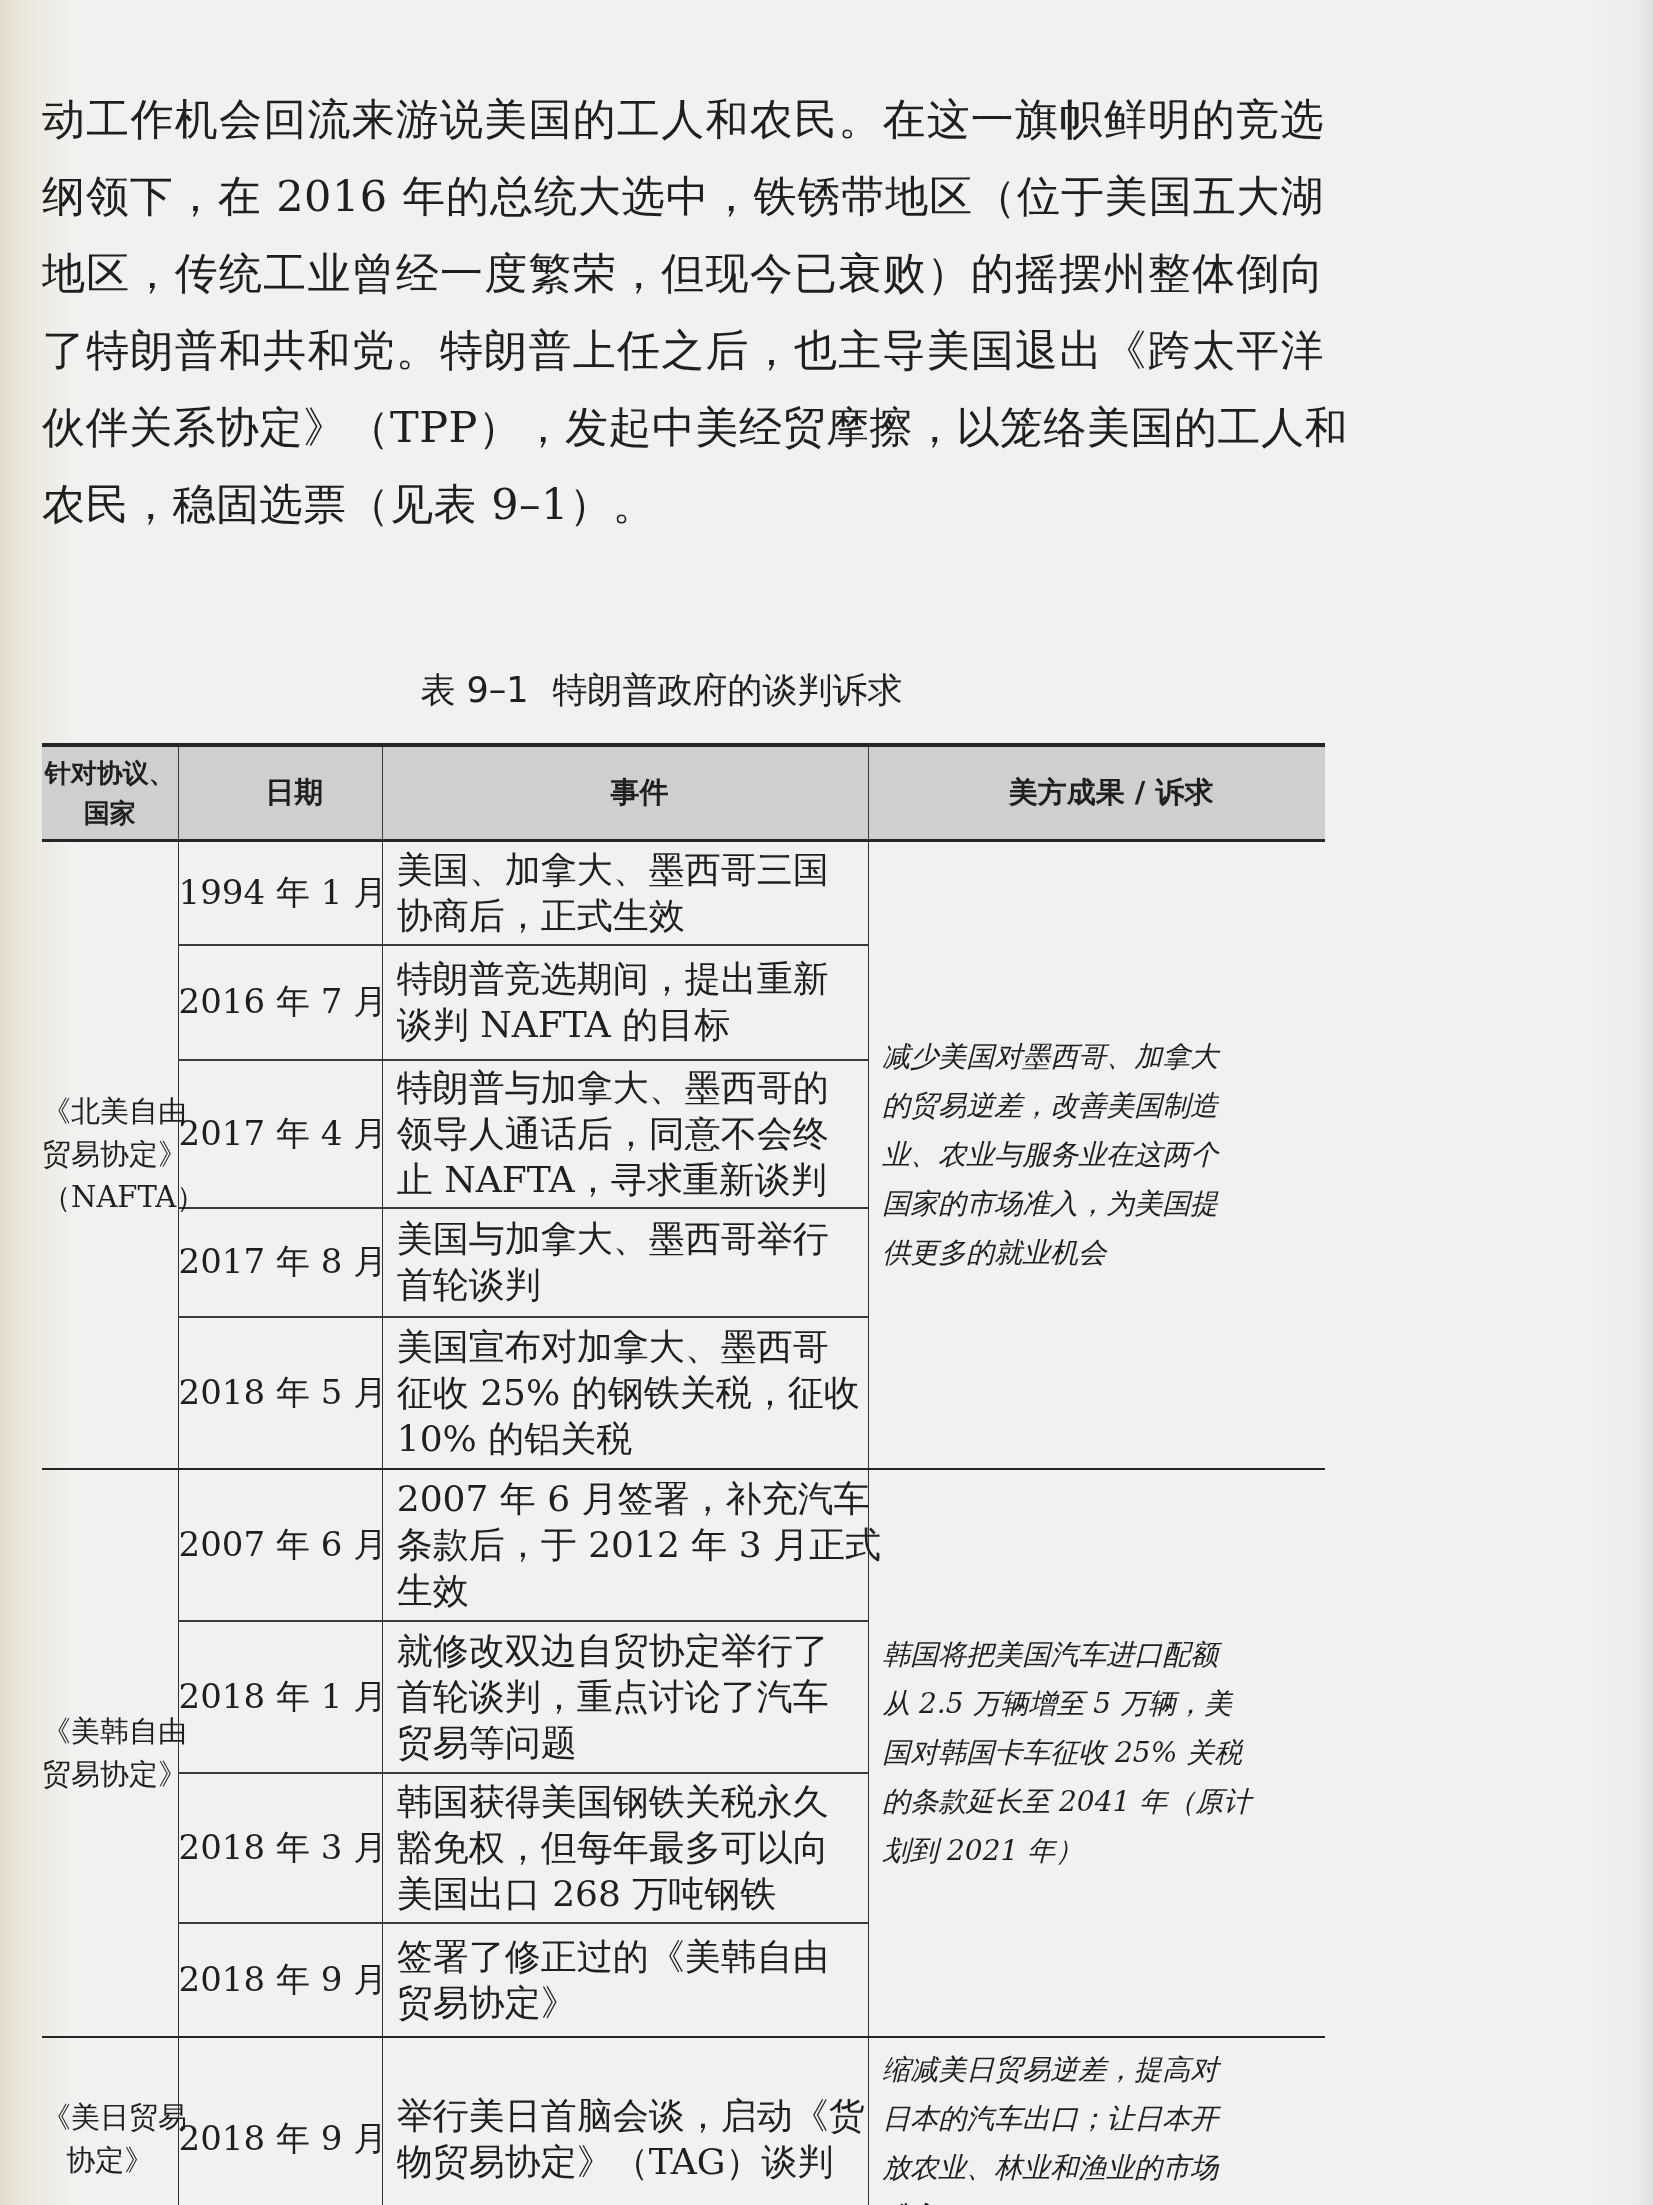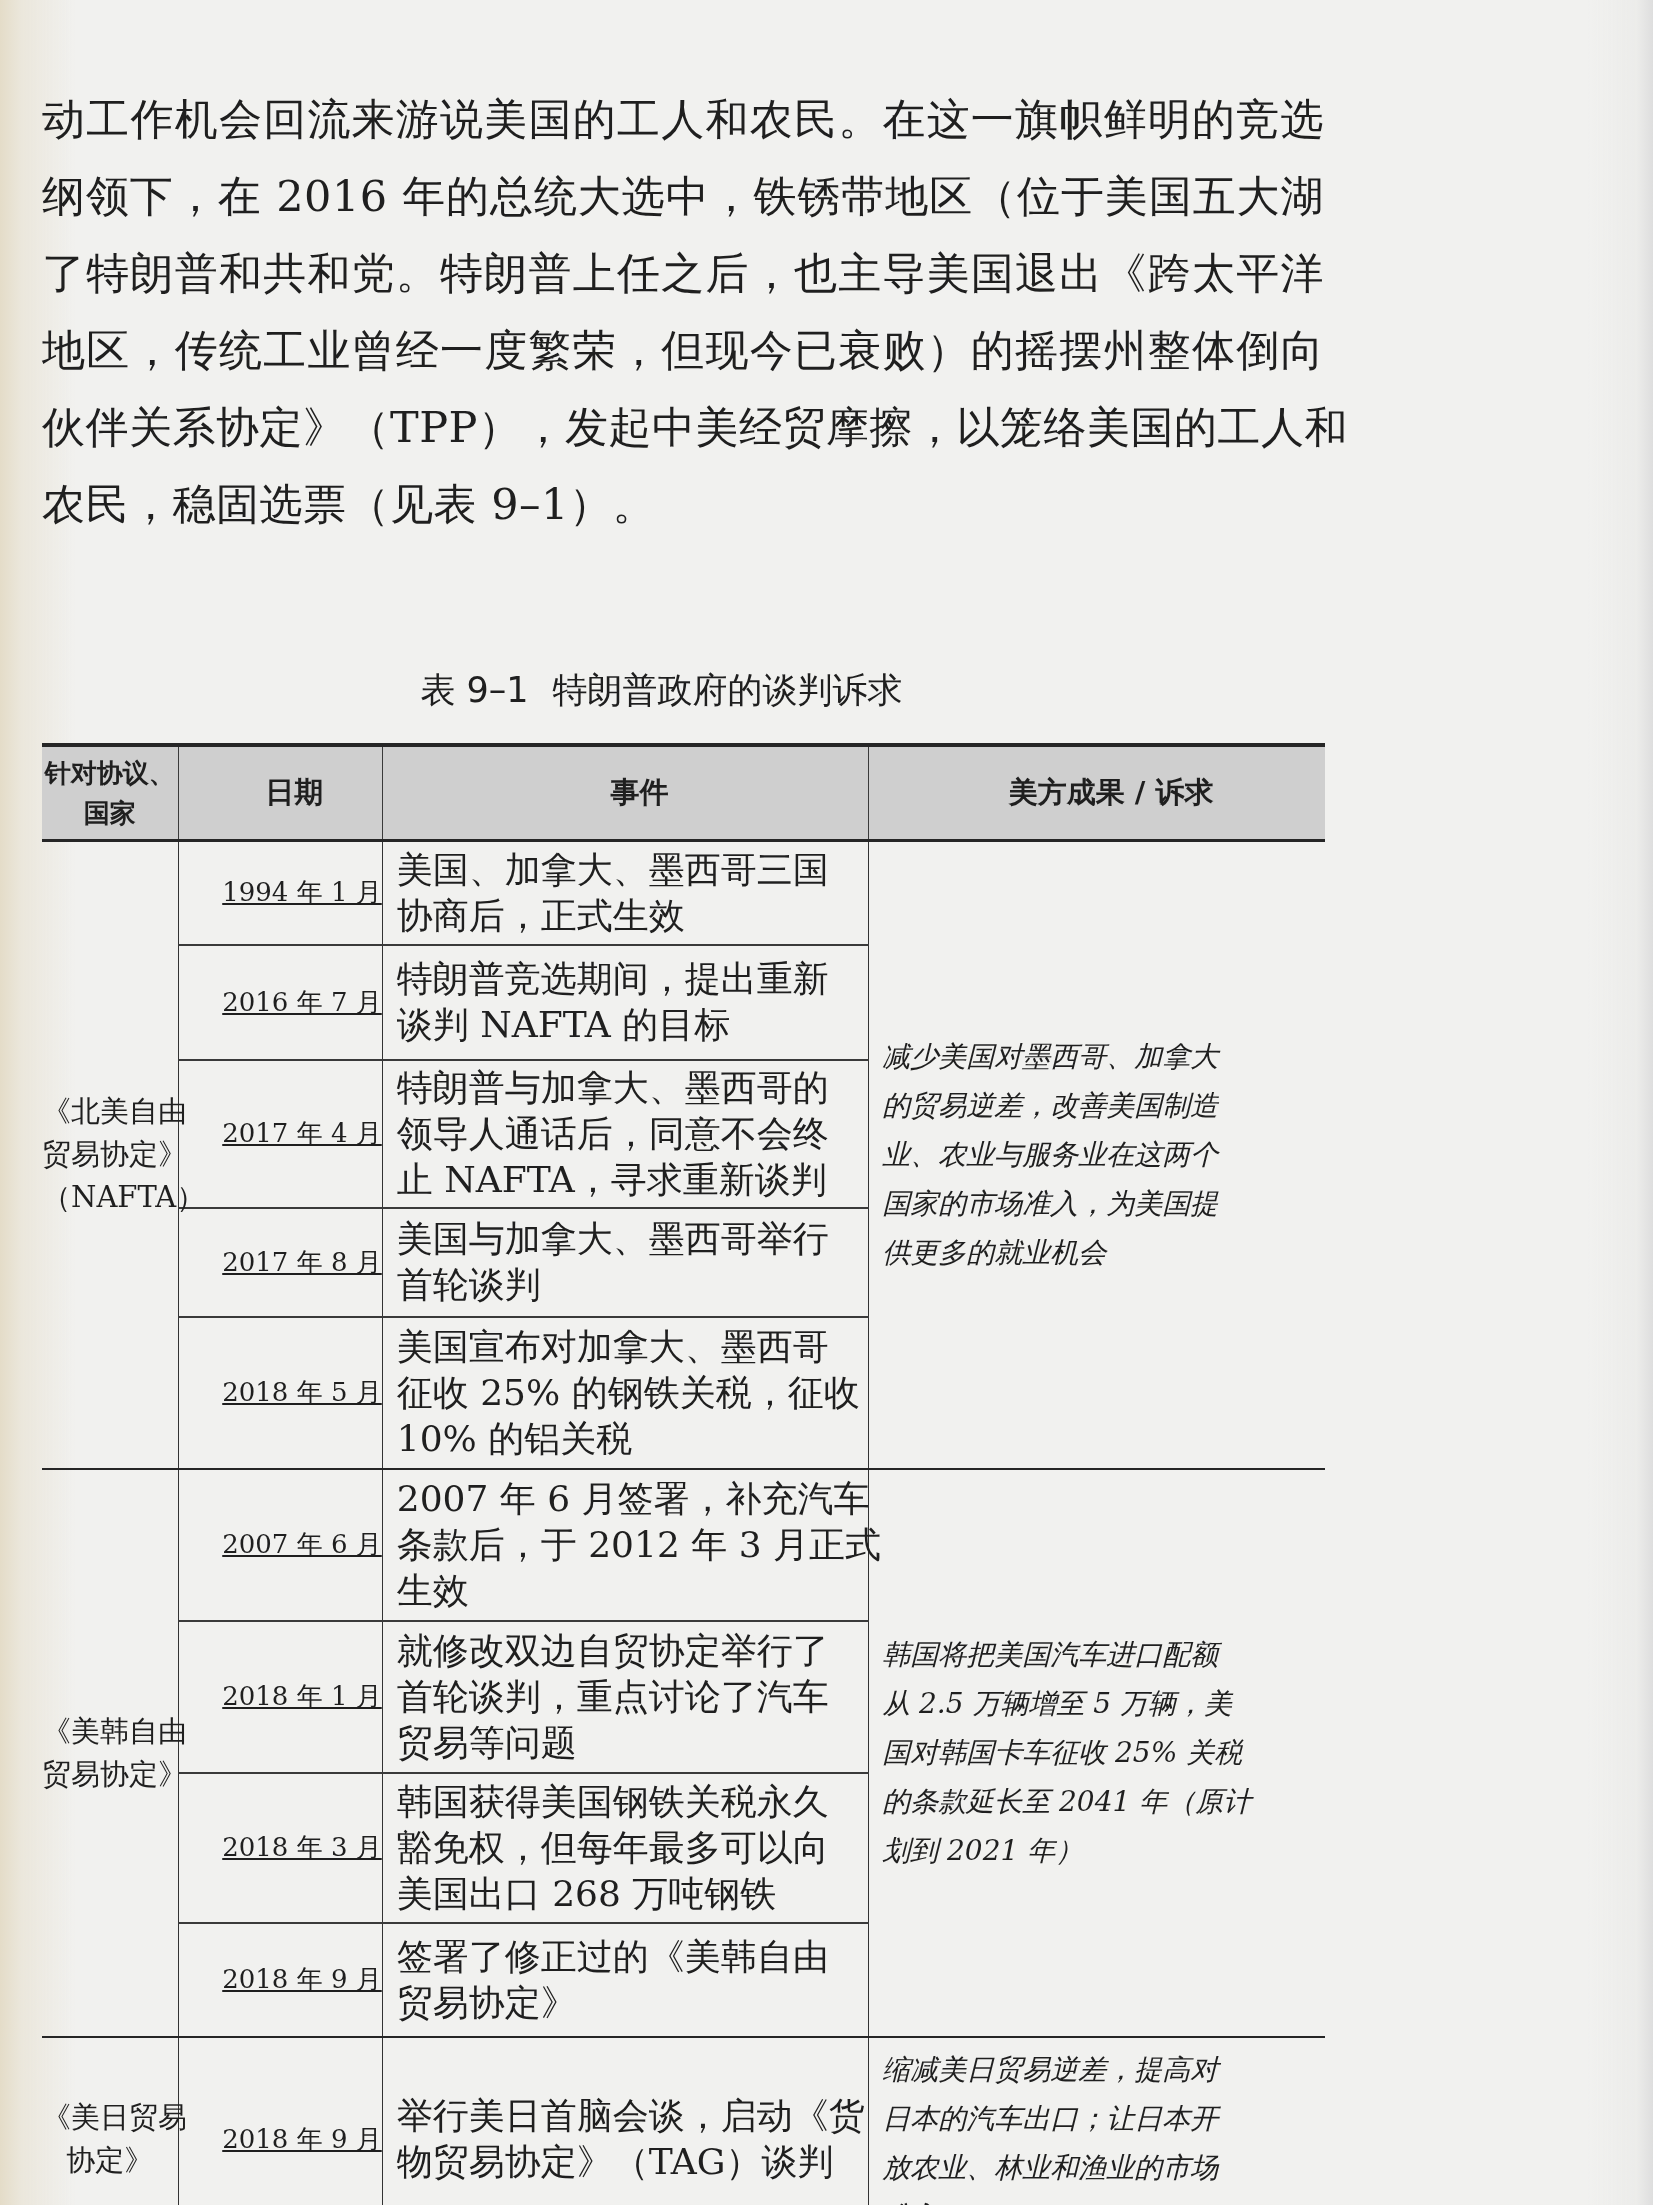--- a/index.html
+++ b/index.html
@@ -88,25 +88,24 @@
       padding: 0;
       vertical-align: middle;
     }
     .negotiation-table td.agreement {
       font-size: 29px;
       line-height: 43px;
       text-align: center;
       white-space: pre;
     }
     .negotiation-table td.date {
-      font-size: 26px;
+      font-size: 34px;
       text-align: right;
       white-space: nowrap;
       border-left: 1.6px solid #333;
-      text-decoration: underline;
     }
     .negotiation-table td.event {
       font-size: 36px;
       line-height: 46px;
       padding-left: 14px;
       white-space: pre;
       border-left: 1.6px solid #333;
     }
     .negotiation-table td.outcome {
       font-size: 28px;
@@ -124,22 +123,22 @@
 
     
     .negotiation-table tbody.section + tbody.section tr.first td { border-top: 2.7px solid var(--rule); }
   </style>
 </head>
 <body>
 
 <div class="paragraph">
   <span class="line">动工作机会回流来游说美国的工人和农民。在这一旗帜鲜明的竞选</span>
   <span class="line">纲领下，在 2016 年的总统大选中，铁锈带地区（位于美国五大湖</span>
+  <span class="line">地区，传统工业曾经一度繁荣，但现今已衰败）的摇摆州整体倒向</span>
   <span class="line">了特朗普和共和党。特朗普上任之后，也主导美国退出《跨太平洋</span>
-  <span class="line">地区，传统工业曾经一度繁荣，但现今已衰败）的摇摆州整体倒向</span>
   <span class="line">伙伴关系协定》（TPP），发起中美经贸摩擦，以笼络美国的工人和</span>
   <span class="line last">农民，稳固选票（见表 9–1）。</span>
 </div>
 
 <div class="caption">
   <span class="cap-num">表 9–1</span><span>特朗普政府的谈判诉求</span>
 </div>
 
 <table class="negotiation-table">
   <colgroup>

